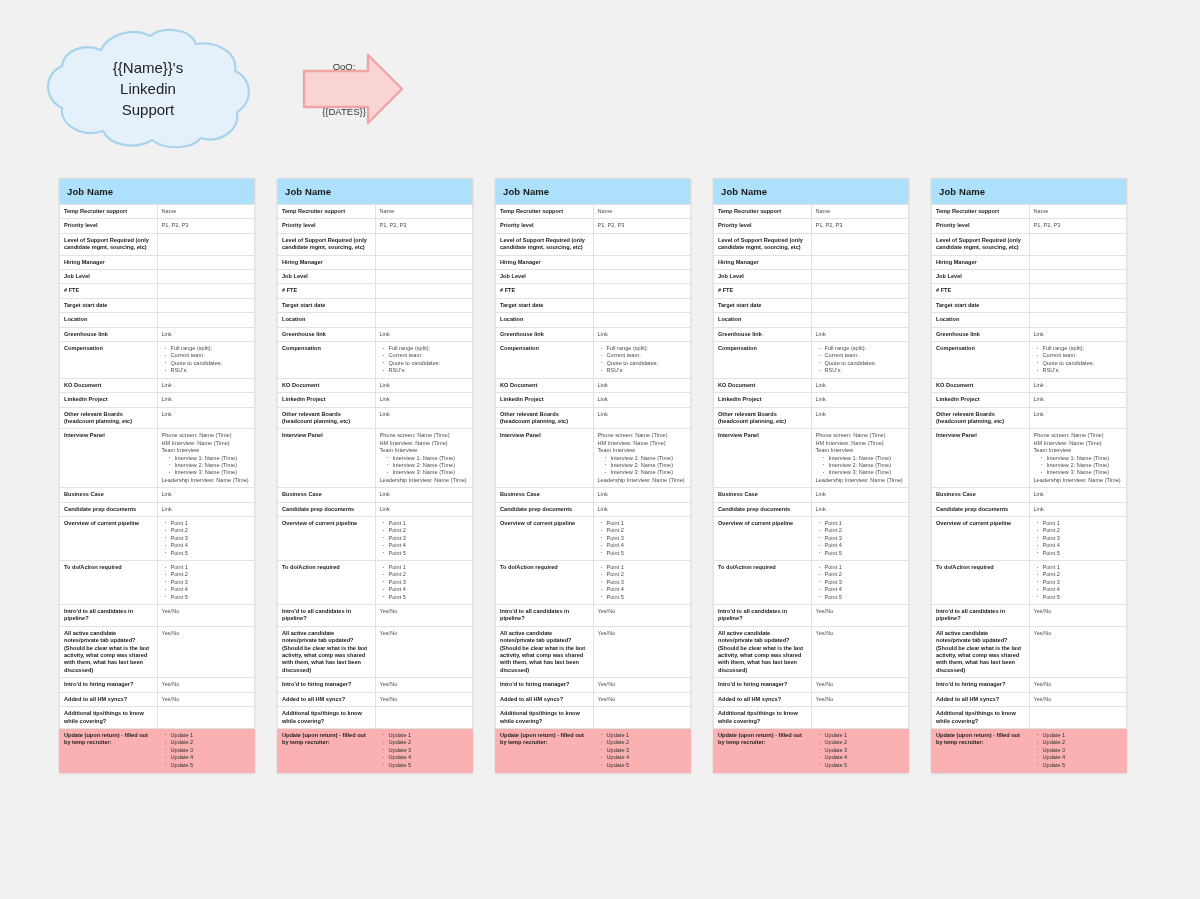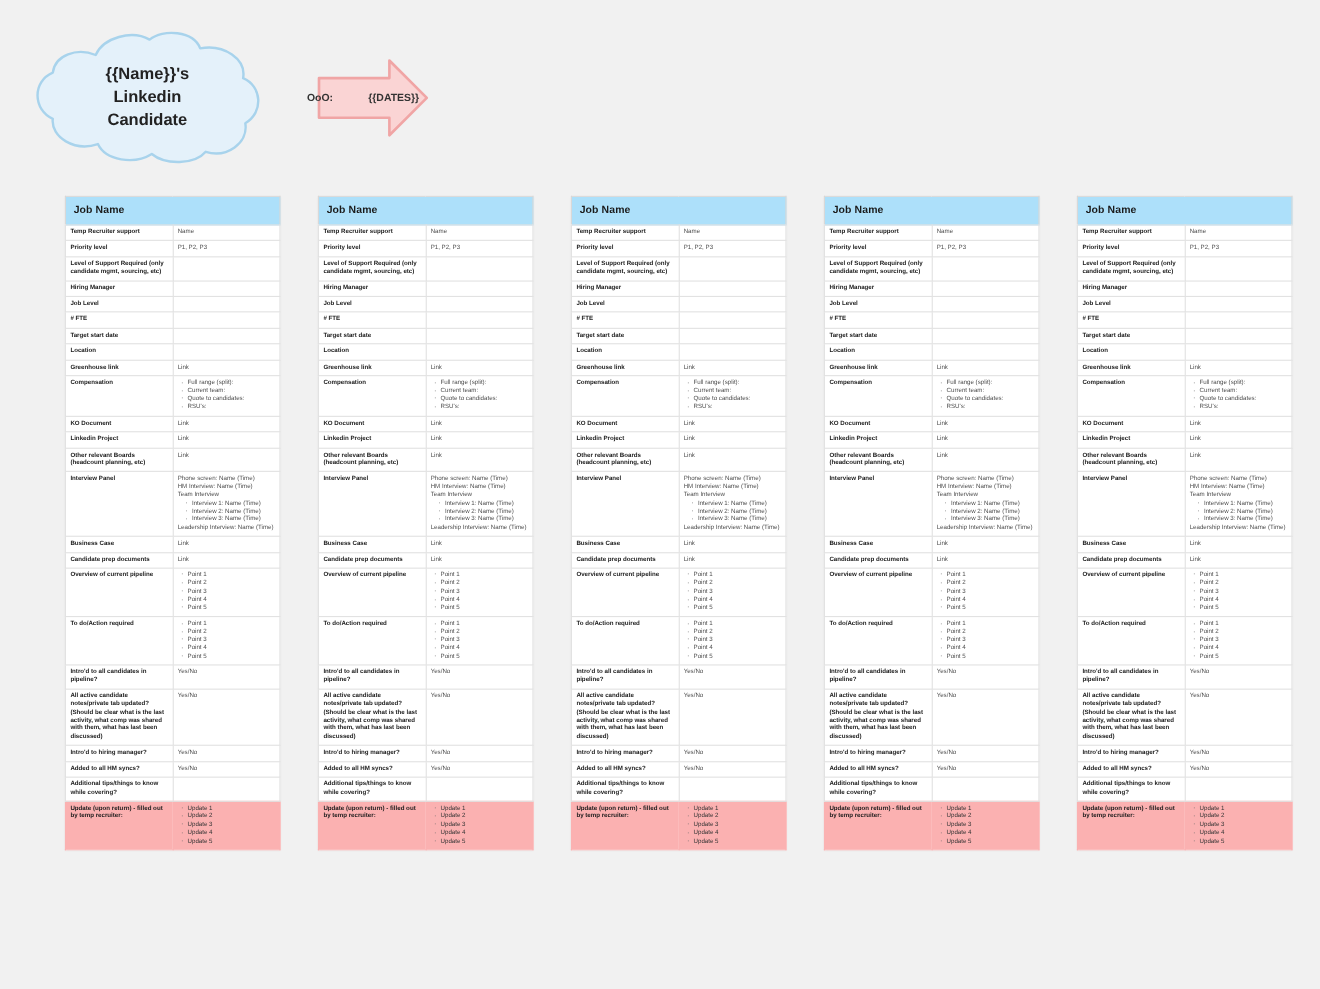--- a/index.html
+++ b/index.html
@@ -12,22 +12,22 @@
     height: 899px;
     font-family: "Liberation Sans", sans-serif;
     position: relative;
     overflow: hidden;
     -webkit-font-smoothing: antialiased;
   }
 
   
   #header-area {
     position: absolute;
-    left: 2px; top: 0;
-    width: 952px; height: 170px; font-weight: bold;
+    left: 16px; top: 0;
+    width: 952px; height: 170px;
   }
   #cloud-shape {
     position: absolute;
     left: 22px;
     top: 26px;
     width: 220px;
     height: 124px;
   }
   #cloud-shape svg { display: block; width: 100%; height: 100%; }
   #cloud-label {
@@ -54,39 +54,39 @@
     height: 74px;
   }
   #arrow-shape svg { display: block; width: 100%; height: 100%; }
   #arrow-label {
     position: absolute;
     left: 286px;
     top: 52px;
     width: 84px;
     height: 74px;
     display: flex;
-    flex-direction: row;
+    flex-direction: column;
     align-items: center;
     justify-content: center;
     font-size: 9.5px;
     line-height: 13px;
     color: #333;
     text-align: right;
     pointer-events: none;
     gap: 32px;
   }
 
   
   #tables-strip {
     position: absolute;
     left: 59px;
     top: 178px;
     width: 1118px;
     display: flex;
-    gap: 34px;
+    gap: 22px;
   }
   .handover-table {
     width: 196px;
     background: #ffffff;
     border: 1px solid #d8d8d8;
     border-collapse: collapse;
     table-layout: fixed;
     box-shadow: 0 1px 2px rgba(0,0,0,0.10);
   }
   .handover-table .th-head {
@@ -179,21 +179,21 @@
                C153 124, 126 124, 114 114
                C98 124, 72 120, 65 105
                C44 112, 22 99, 24 82
                C6 74, 5 48, 24 40
                C26 24, 46 17, 63 24 Z" fill="#e4f1fa" stroke="#a8d3ec" stroke-width="2.2" stroke-linejoin="round"></path>
     </svg>
   </div>
   <div id="cloud-label">
     <span>{{Name}}'s</span>
     <span>Linkedin</span>
-    <span>Candidate</span>
+    <span>Support</span>
   </div>
 
   <div id="arrow-shape">
     <svg viewBox="0 0 102 74" xmlns="http://www.w3.org/2000/svg">
       <path d="M2 19 L66 19 L66 3 L100 37 L66 71 L66 55 L2 55 Z" fill="#fad4d4" stroke="#f0a5a5" stroke-width="2.4" stroke-linejoin="round"></path>
     </svg>
   </div>
   <div id="arrow-label">
     <span>OoO:</span>
     <span>{{DATES}}</span>

